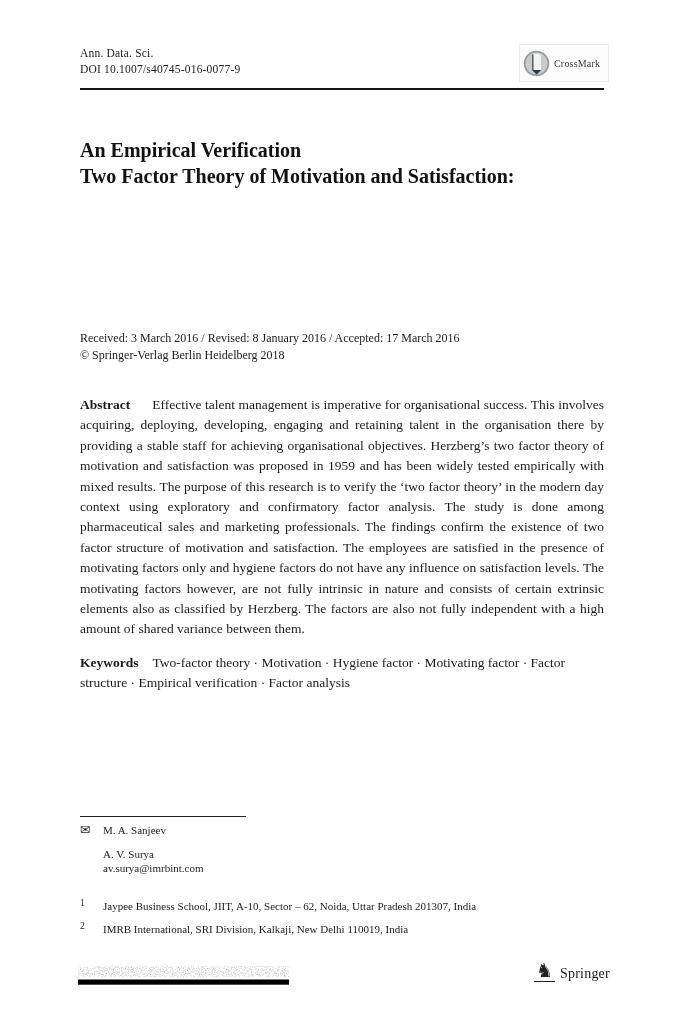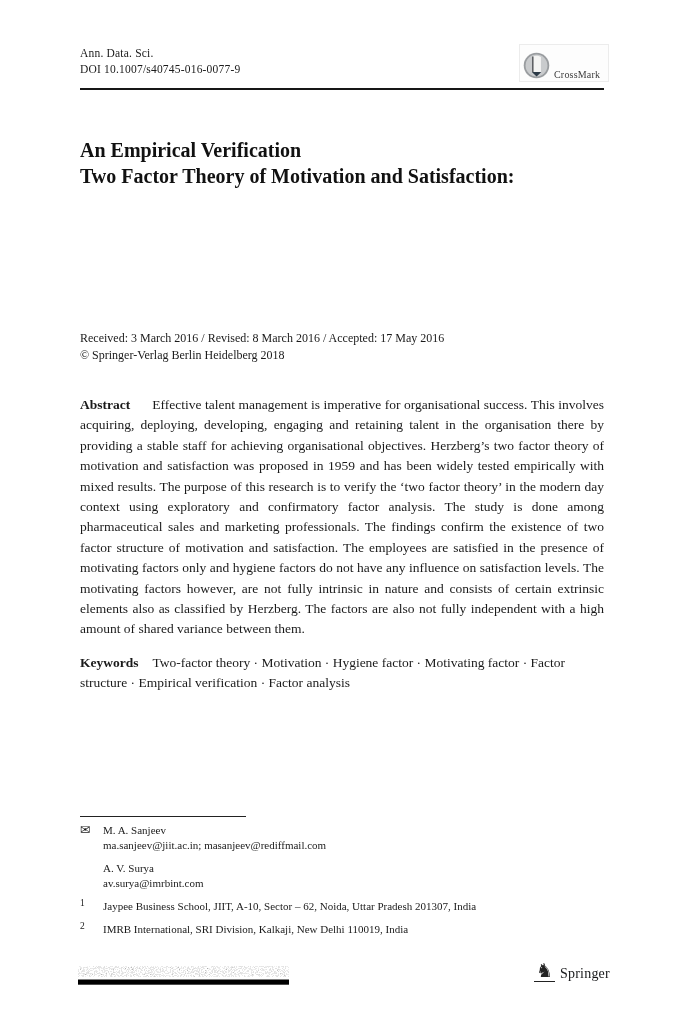--- a/index.html
+++ b/index.html
@@ -4,21 +4,21 @@
 <style>
   html,body{margin:0;padding:0;}
   body{background:#ffffff;}
   .page{
     position:relative;width:683px;height:1036px;background:#ffffff;overflow:hidden;
     font-family:"Liberation Serif", serif;color:#1a1a1a;padding-left:8px;
   }
   
   .jheader{position:absolute;left:80px;top:45px;font-size:11.5px;line-height:16px;letter-spacing:.2px;}
   .crossmark{position:absolute;left:519px;top:44px;width:84px;height:34px;
-    display:flex;align-items:flex-end;gap:3px;background:#fdfdfd;border:1px solid #ececec;border-radius:0;padding:1px 2px;cursor:pointer;}
+    display:flex;align-items:center;gap:3px;background:#fdfdfd;border:1px solid #ececec;border-radius:0;padding:1px 2px;cursor:pointer;}
   .cm-label{font-size:10px;color:#3c3c3c;letter-spacing:.2px;}
   .toprule{position:absolute;left:80px;top:88px;width:524px;height:2.4px;background:#161616;}
   
   .title{position:absolute;left:80px;top:137px;font-size:20px;font-weight:bold;line-height:26px;color:#111;}
   .authors{position:absolute;left:80px;top:208px;font-size:14px;font-weight:bold;color:#111;}
   .authors sup{font-size:9.5px;}
   .orcid{display:inline-block;width:13px;height:13px;border-radius:50%;background:#a6ce39;color:#fff;
     font-family:"Liberation Sans", sans-serif;font-size:7.5px;font-weight:bold;text-align:center;line-height:13px;
     vertical-align:-2px;margin-left:3px;cursor:pointer;}
   .authors .sep{font-weight:bold;margin:0 7px 0 9px;}
@@ -71,36 +71,35 @@
 
   <div class="toprule"></div>
 
   <div class="title">
     <div>An Empirical Verification</div>
     <div>Two Factor Theory of Motivation and Satisfaction:</div>
   </div>
 
 
   <div class="history">
-    <div>Received: 3 March 2016 / Revised: 8 March 2016 / Accepted: 17 May 2016</div>
+    <div>Received: 3 March 2016 / Revised: 8 January 2016 / Accepted: 17 March 2016</div>
     <div>© Springer-Verlag Berlin Heidelberg 2018</div>
   </div>
 
   <p class="para abstract"><b class="label">Abstract</b><span>Effective talent management is imperative for organisational success. This involves acquiring, deploying, developing, engaging and retaining talent in the organisation there by providing a stable staff for achieving organisational objectives. Herzberg’s two factor theory of motivation and satisfaction was proposed in 1959 and has been widely tested empirically with mixed results. The purpose of this research is to verify the ‘two factor theory’ in the modern day context using exploratory and confirmatory factor analysis. The study is done among pharmaceutical sales and marketing professionals. The findings confirm the existence of two factor structure of motivation and satisfaction. The employees are satisfied in the presence of motivating factors only and hygiene factors do not have any influence on satisfaction levels. The motivating factors however, are not fully intrinsic in nature and consists of certain extrinsic elements also as classified by Herzberg. The factors are also not fully independent with a high amount of shared variance between them.</span></p>
 
   <p class="para kw"><b class="label">Keywords</b><span>Two-factor theory · Motivation · Hygiene factor · Motivating factor · Factor structure · Empirical verification · Factor analysis</span></p>
 
   <div class="fnrule"></div>
 
   <div class="corr">
     <div class="corr-entry">
       <span class="env">✉</span>
       <div class="corr-text">
         <div>M. A. Sanjeev</div>
-        <div class="email">ma.sanjeev@jiit.ac.in; masanjeev@rediffmail.com</div>
       </div>
     </div>
     <div class="corr-entry">
       <span class="env"></span>
       <div class="corr-text">
         <div>A. V. Surya</div>
         <div class="email">av.surya@imrbint.com</div>
       </div>
     </div>
   </div>

